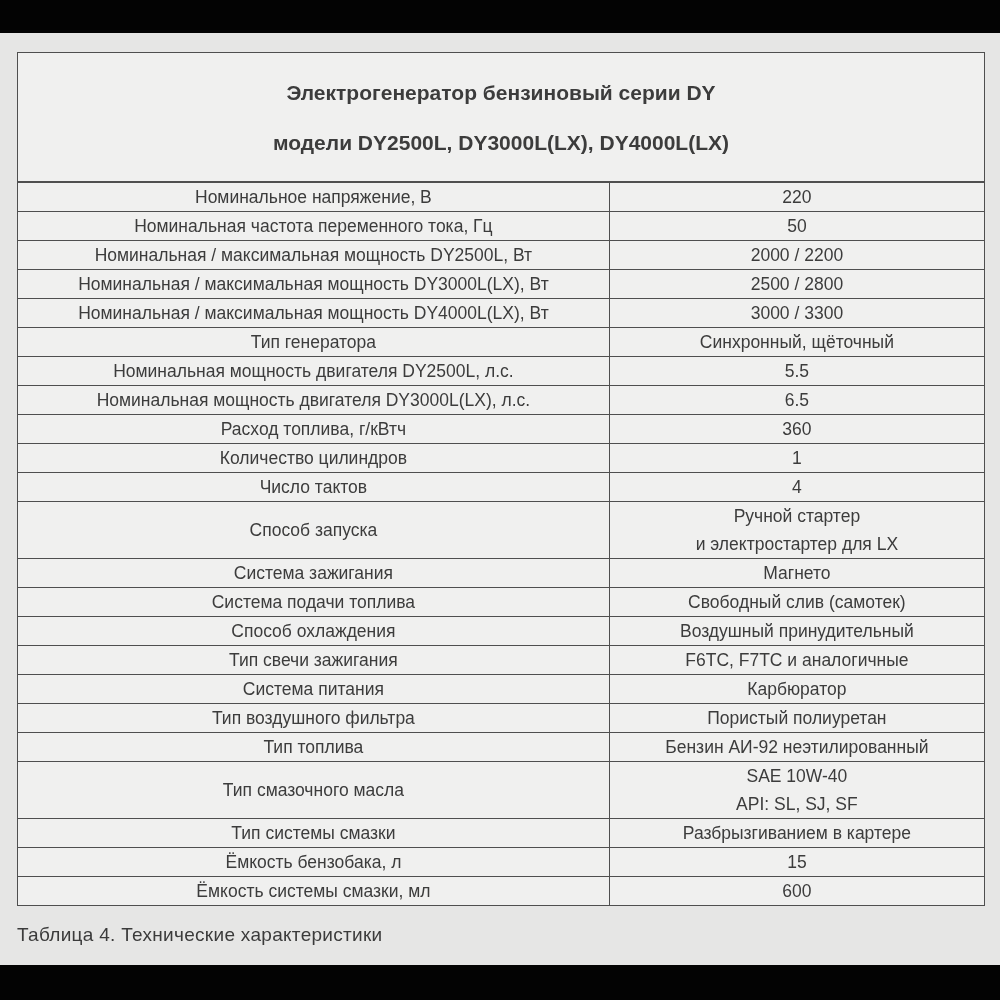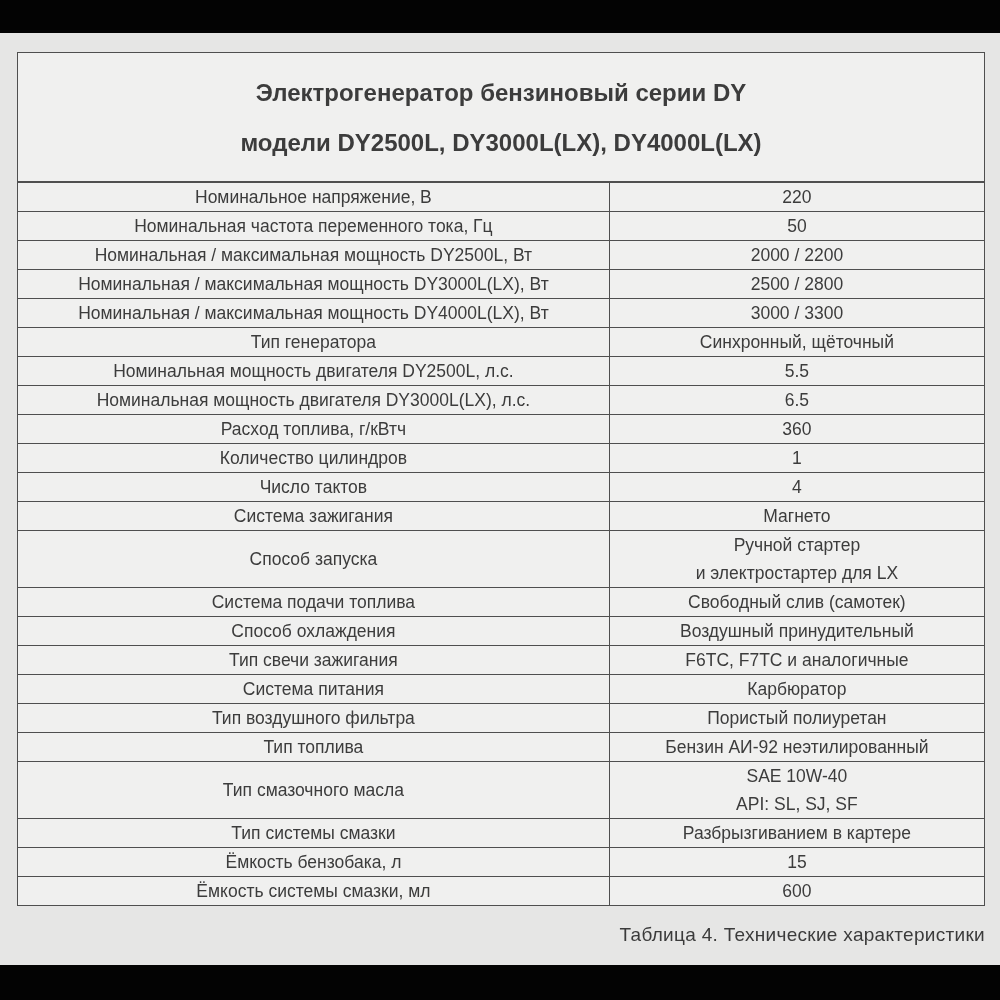--- a/index.html
+++ b/index.html
@@ -38,36 +38,36 @@
     font-size: 17.5px;
     line-height: 28px;
     text-align: center;
     vertical-align: middle;
     padding: 0 6px;
     white-space: pre-line;
     color: #3c3c3c;
   }
   table.spec td.header-cell {
     font-weight: bold;
-    font-size: 24px;
+    font-size: 21px;
     line-height: 25px;
     padding: 2px 6px 1px 6px;
     border-bottom: 2px solid #4f4f4f;
   }
   table.spec td.label-cell { width: 61.2%; margin-top: 41px; }
   table.spec td.value-cell { width: 38.8%; }
   table.spec tr { height: 29px; }
   table.spec tr.header-row { height: 51px; }
 
   .caption {
     position: absolute;
     left: 17px;
     top: 924px;
     width: 968px;
-    text-align: right;
+    text-align: left;
     font-size: 19px;
     color: #3b3b3b;
     letter-spacing: 0.3px;
   }
 </style>
 </head>
 <body>
 
 <div class="bar bar-top"></div>
 
@@ -118,27 +118,27 @@
         </tr>
         <tr>
           <td class="label-cell">Количество цилиндров</td>
           <td class="value-cell">1</td>
         </tr>
         <tr>
           <td class="label-cell">Число тактов</td>
           <td class="value-cell">4</td>
         </tr>
         <tr>
-          <td class="label-cell">Система зажигания</td>
-          <td class="value-cell">Магнето</td>
-        </tr>
-        <tr>
           <td class="label-cell">Способ запуска</td>
           <td class="value-cell">Ручной стартер
 и электростартер для LX</td>
+        </tr>
+        <tr>
+          <td class="label-cell">Система зажигания</td>
+          <td class="value-cell">Магнето</td>
         </tr>
         <tr>
           <td class="label-cell">Система подачи топлива</td>
           <td class="value-cell">Свободный слив (самотек)</td>
         </tr>
         <tr>
           <td class="label-cell">Способ охлаждения</td>
           <td class="value-cell">Воздушный принудительный</td>
         </tr>
         <tr>

